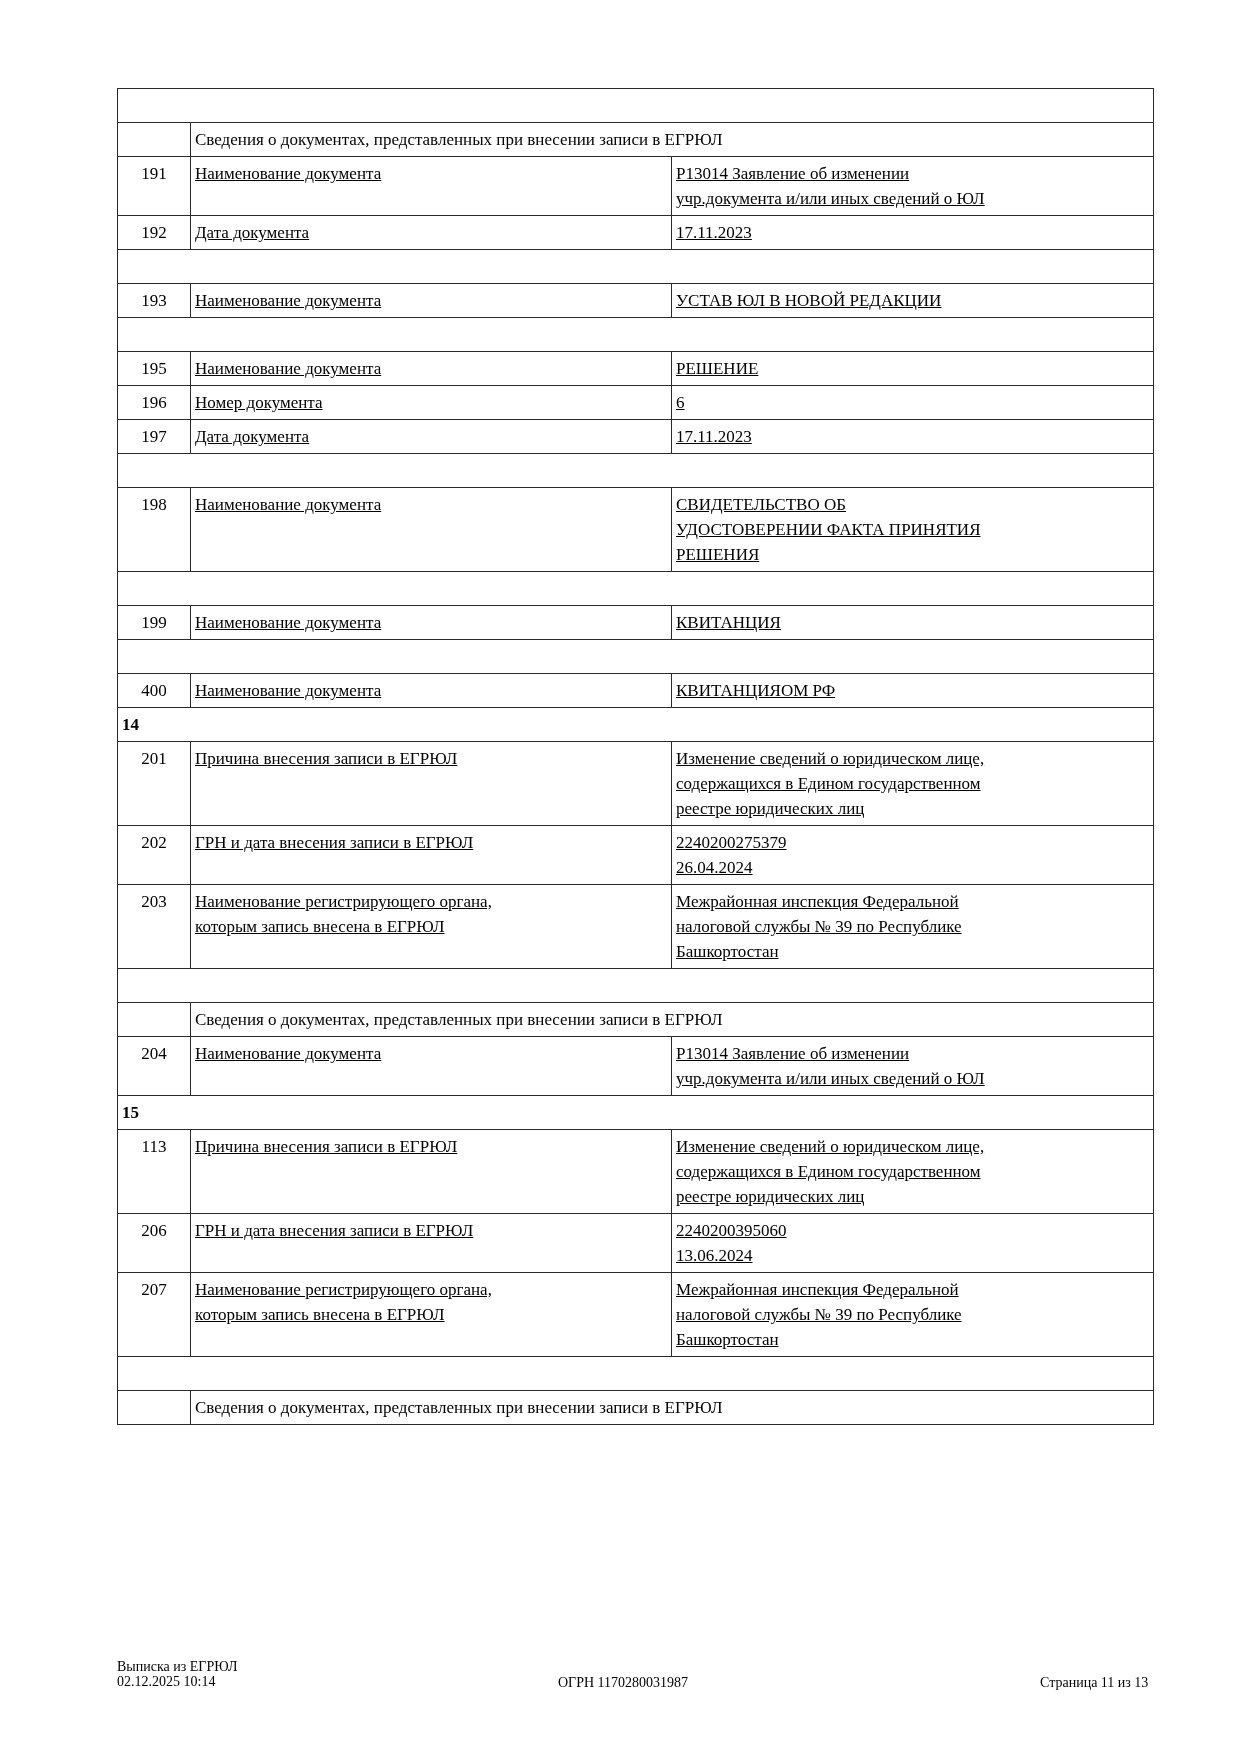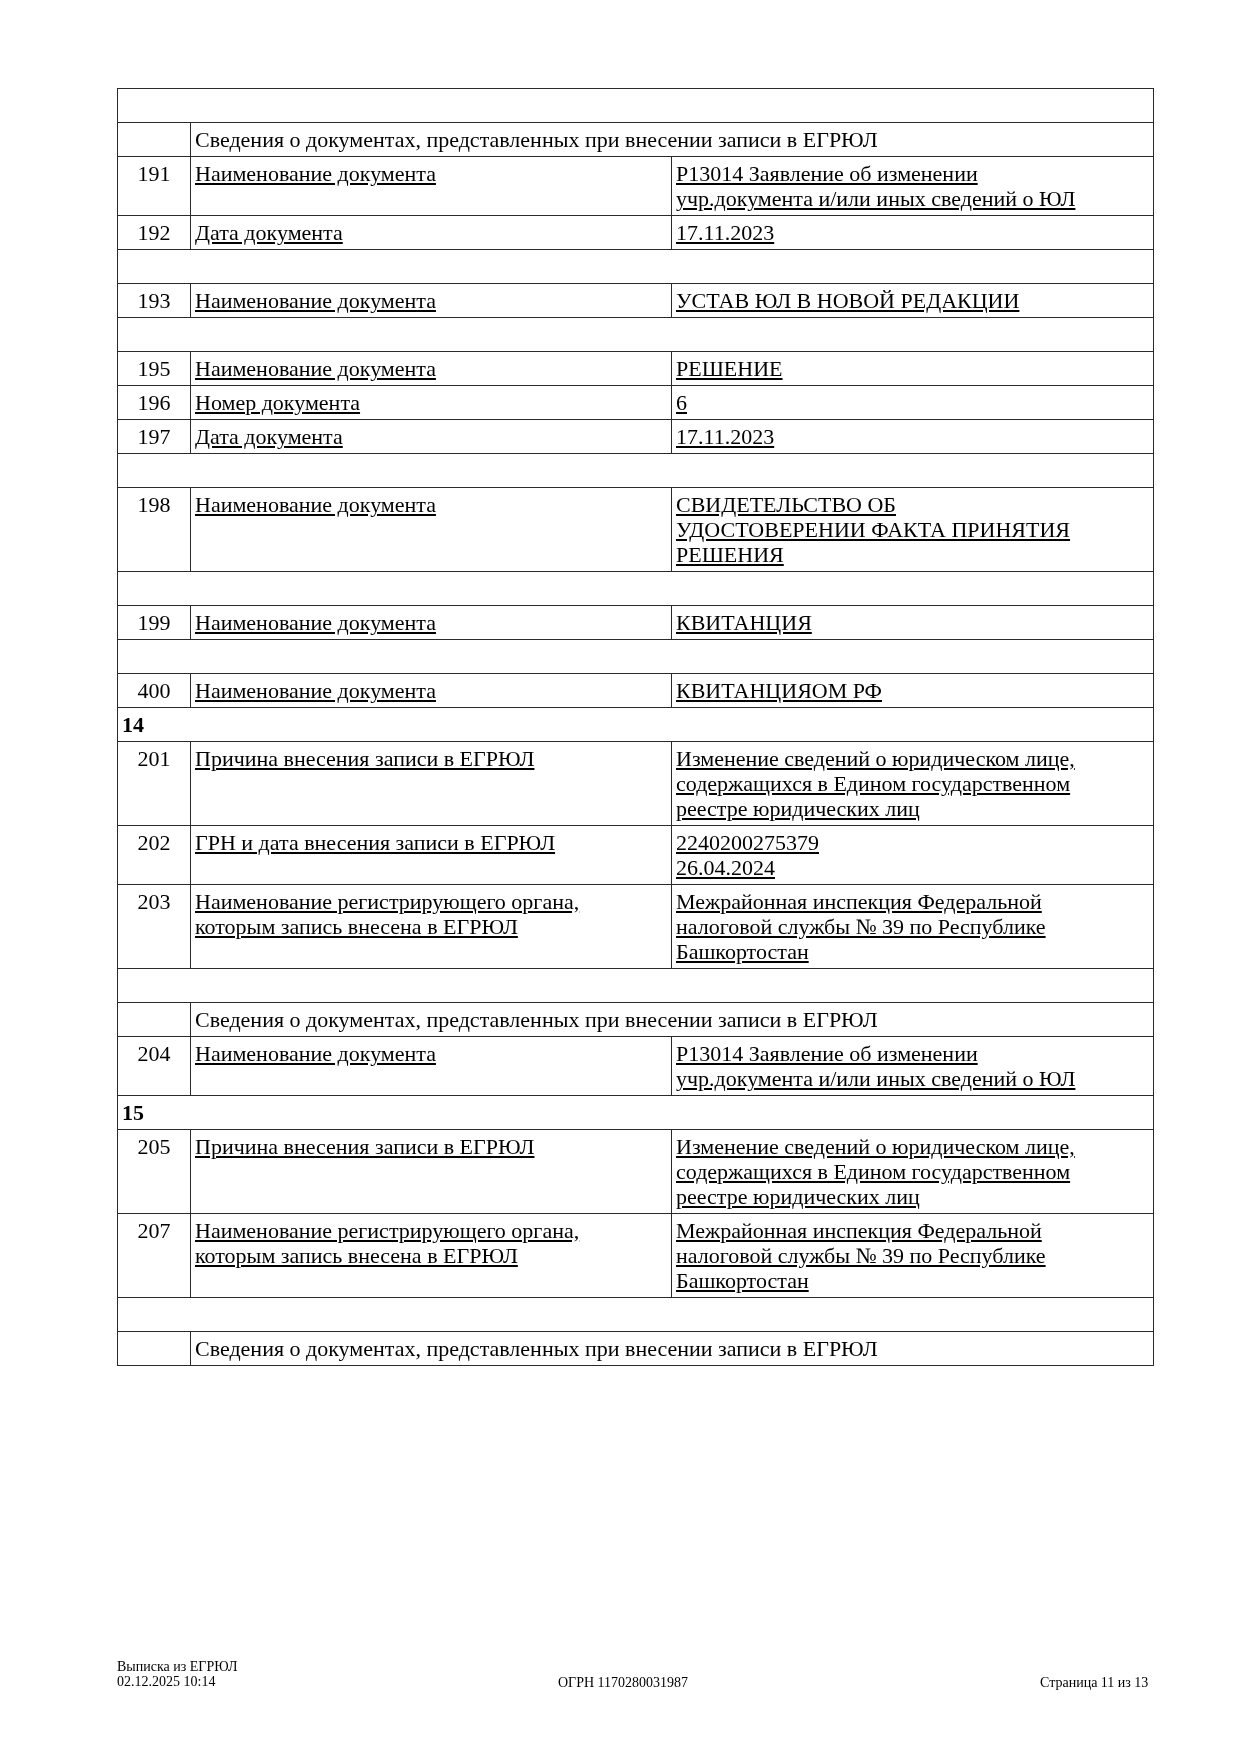--- a/index.html
+++ b/index.html
@@ -1,19 +1,19 @@
 <!DOCTYPE html>
 <html><head>
 <meta charset="utf-8">
 <style>
   html, body { margin: 0; padding: 0; background: #ffffff; }
   body { width: 1240px; height: 1755px; position: relative; overflow: hidden;
          font-family: "Liberation Serif", "DejaVu Serif", serif; color: #000; }
   .page-table { position: absolute; left: 117px; top: 88px; width: 1036px;
-                border-collapse: collapse; table-layout: fixed; font-size: 22px; line-height: 25px; }
+                border-collapse: collapse; table-layout: fixed; font-size: 17px; line-height: 25px; }
   .page-table td { border: 1.5px solid #2a2a2a; padding: 4px 4px 4px 4px; vertical-align: top; }
   .page-table col.c-num { width: 73px; }
   .page-table col.c-label { width: 481px; }
   .page-table col.c-value { width: 482px; }
   td.num { text-align: center; }
   tr.blank td { height: 25px; }
   tr.section-number td { font-weight: bold; }
   .footer-left { position: absolute; left: 117px; top: 1659px; font-size: 14px; line-height: 15px; }
   .footer-center { position: absolute; left: 558px; top: 1675px; font-size: 14px; line-height: 15px; }
   .footer-right { position: absolute; left: 1040px; top: 1675px; font-size: 14px; line-height: 15px; }
@@ -133,25 +133,31 @@
       <tr>
         <td class="num">204</td>
         <td class="multi">Наименование документа</td>
         <td class="multi">Р13014 Заявление об изменении
 учр.документа и/или иных сведений о ЮЛ</td>
       </tr>
       <tr class="section-number">
         <td colspan="3">15</td>
       </tr>
       <tr>
-        <td class="num">205</td>
+        <td class="num">113</td>
         <td class="multi">Причина внесения записи в ЕГРЮЛ</td>
         <td class="multi">Изменение сведений о юридическом лице,
 содержащихся в Едином государственном
 реестре юридических лиц</td>
+      </tr>
+      <tr>
+        <td class="num">206</td>
+        <td class="multi">ГРН и дата внесения записи в ЕГРЮЛ</td>
+        <td class="multi">2240200395060
+13.06.2024</td>
       </tr>
       <tr>
         <td class="num">207</td>
         <td class="multi">Наименование регистрирующего органа,
 которым запись внесена в ЕГРЮЛ</td>
         <td class="multi">Межрайонная инспекция Федеральной
 налоговой службы № 39 по Республике
 Башкортостан</td>
       </tr>
       <tr class="blank">

